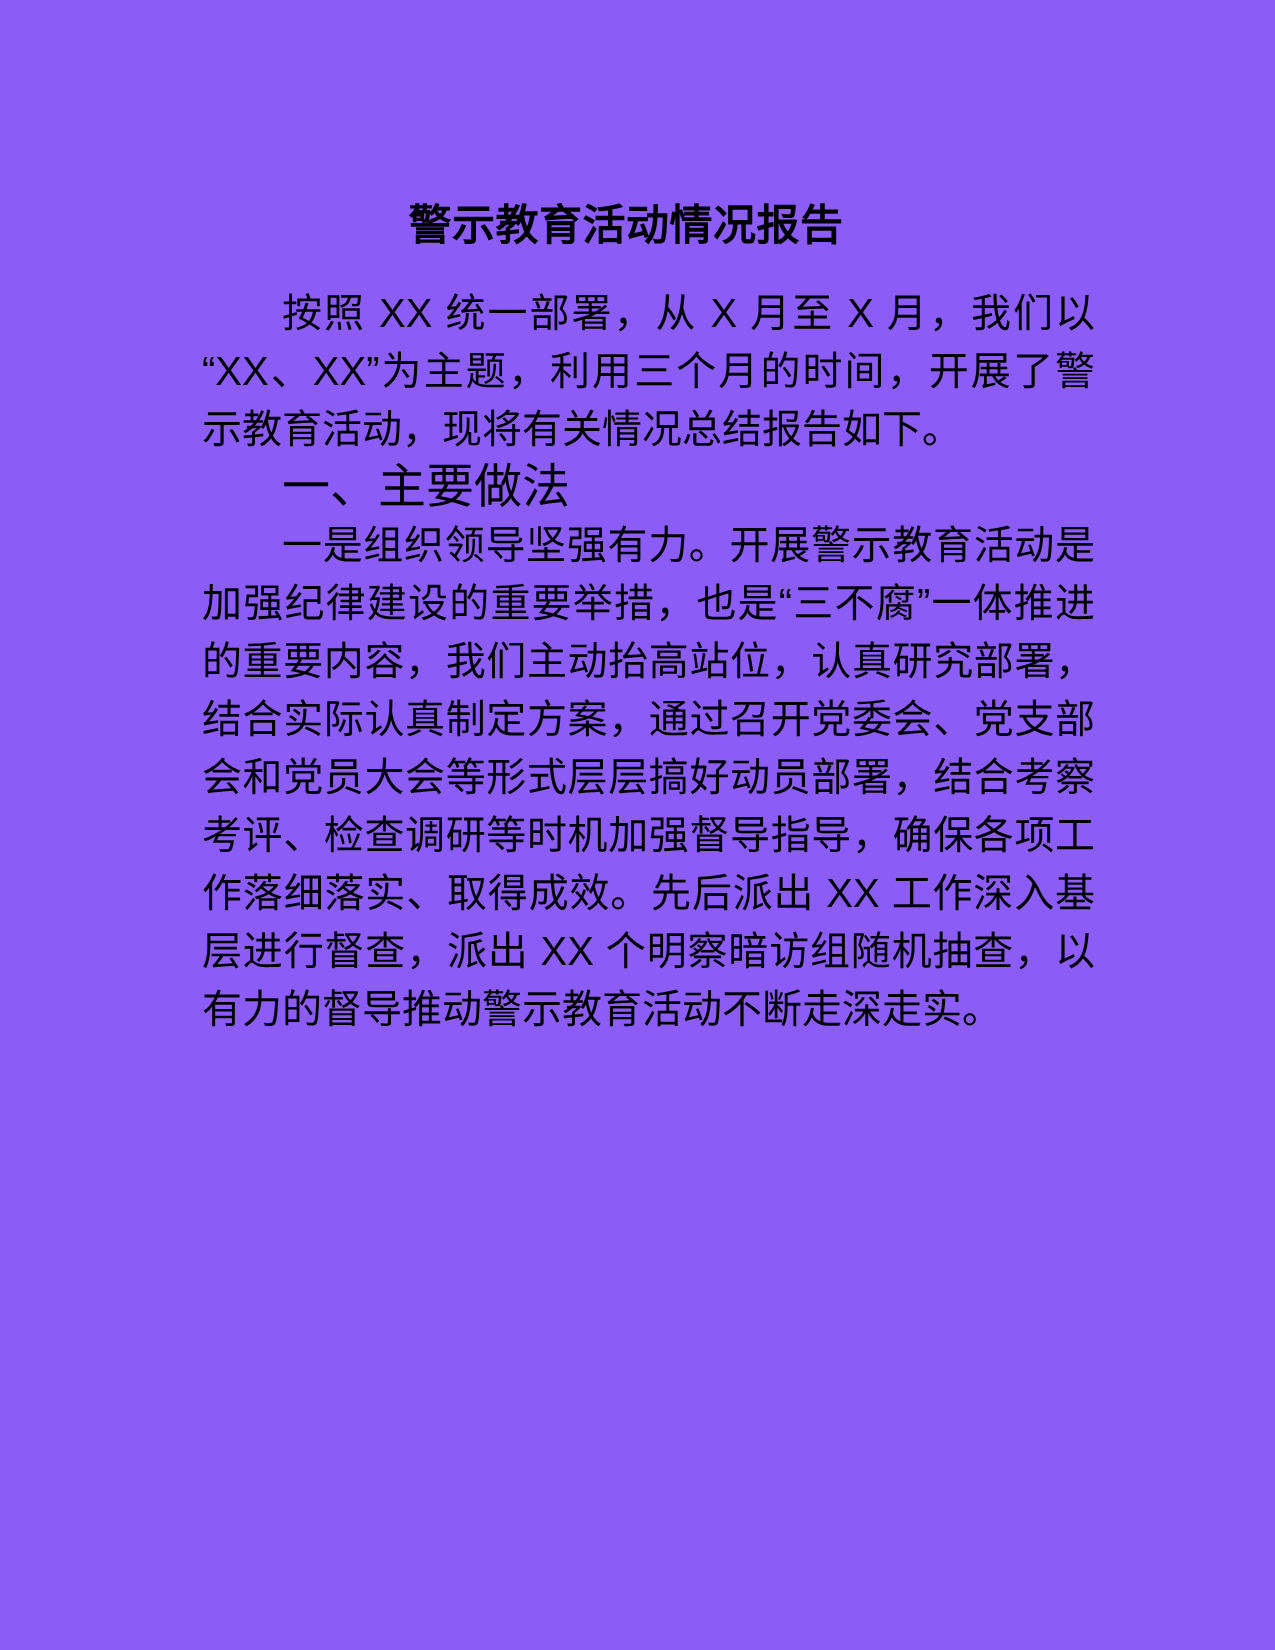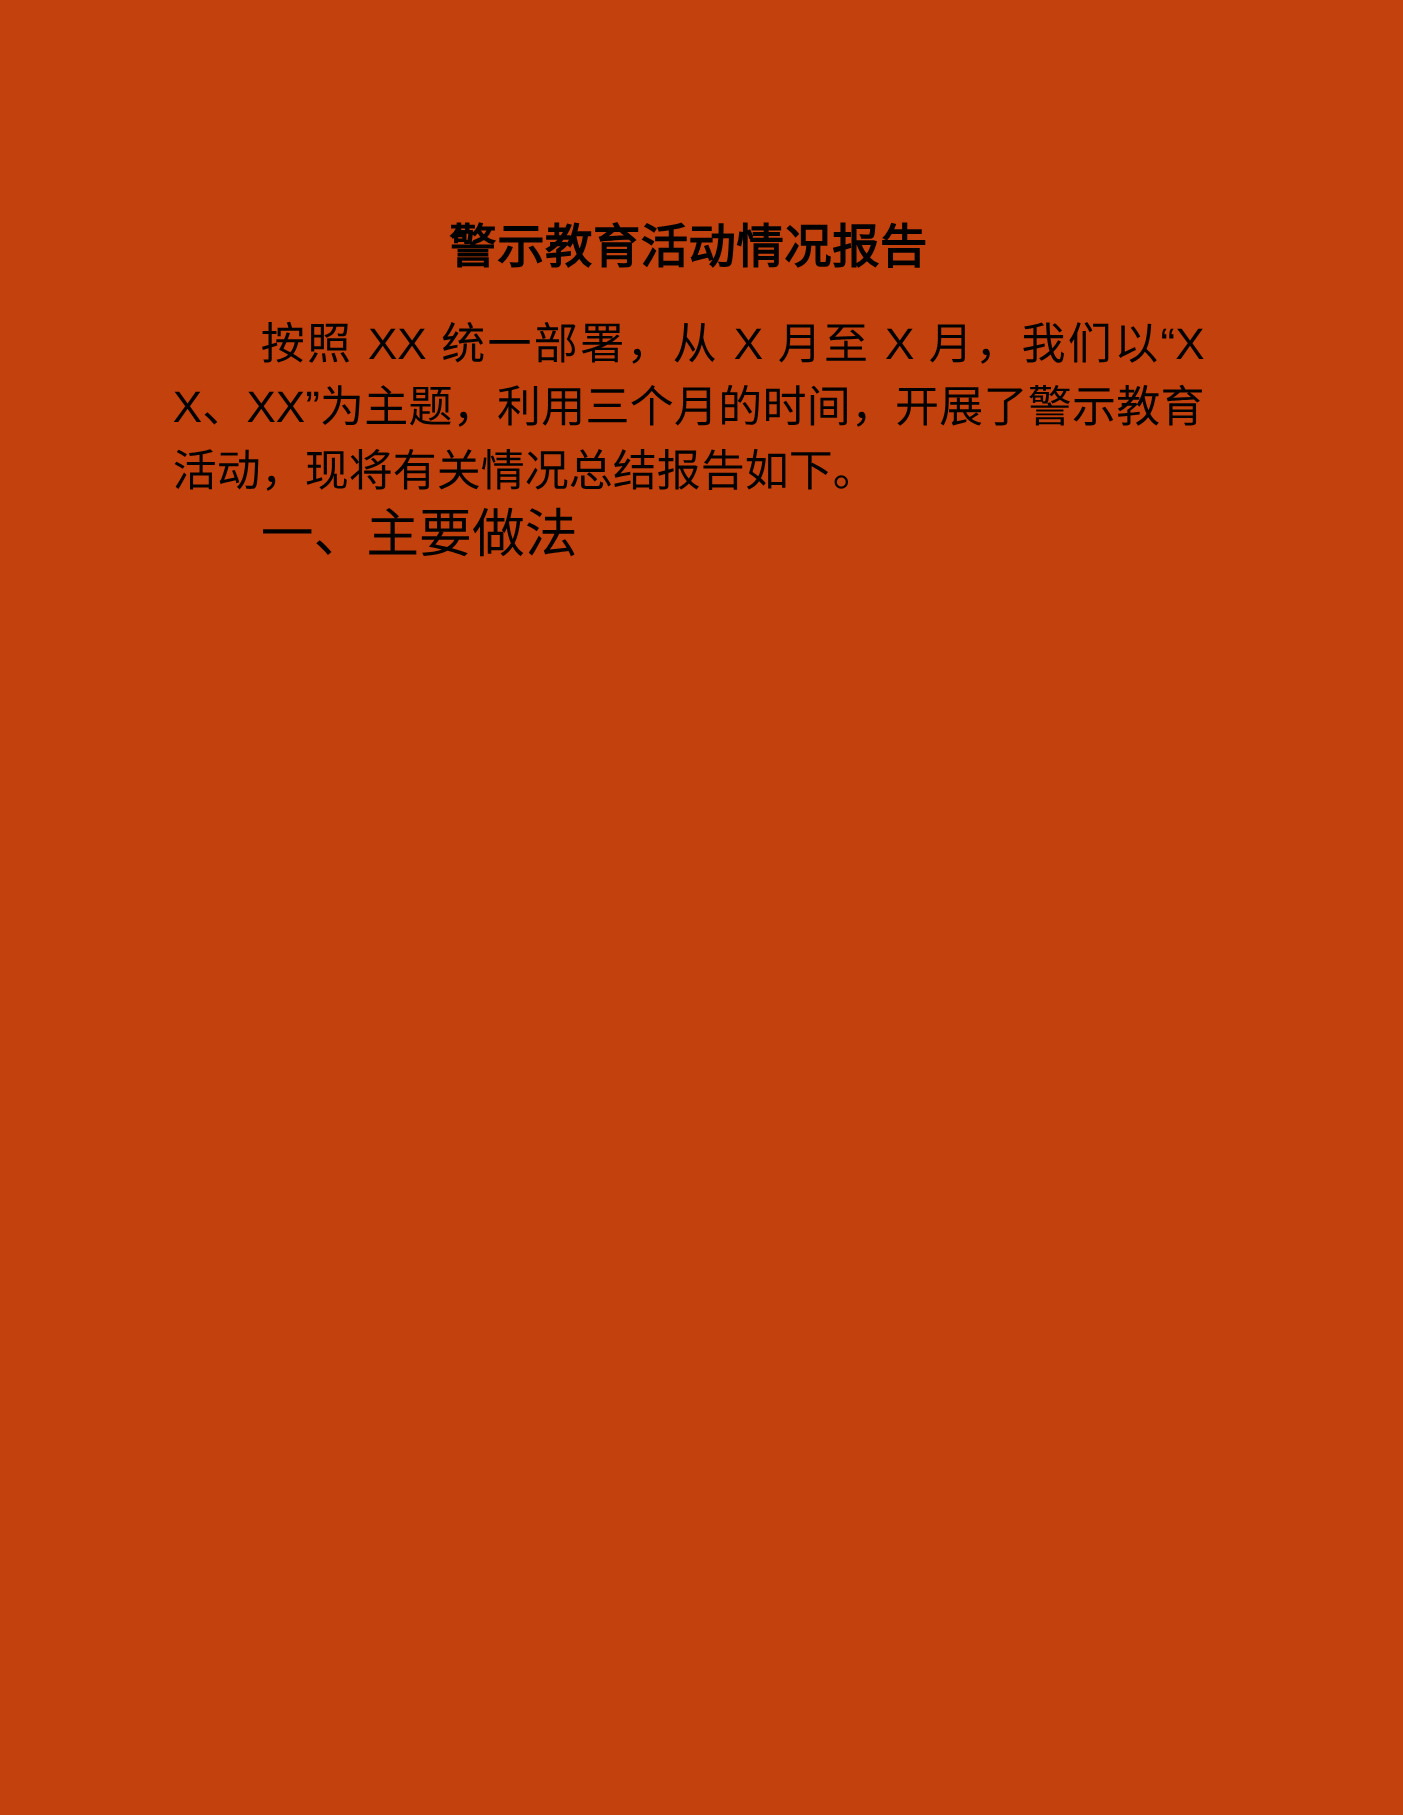--- a/index.html
+++ b/index.html
@@ -10,21 +10,21 @@
   }
   body {
     font-family: "Liberation Sans", "DejaVu Sans", sans-serif;
     color: #000000;
   }
   .page {
     position: relative;
     width: 1275px;
     height: 1650px;
     margin: 0 auto;
-    background: #c2410c;
+    background: #8b5cf6;
     overflow: hidden;
     box-sizing: border-box;
   }
   .content {
     position: absolute;
     left: 157px;
     top: 0;
     width: 938px;
   }
   .doc-title {
@@ -34,20 +34,21 @@
     font-weight: 700;
     line-height: 58px;
     letter-spacing: 0.5px;
     text-align: center;
     color: #000000;
     padding-top: 196px;
     padding-bottom: 0;
   }
   .body-block {
     margin-top: 30px;
+    margin-left: 45px;
   }
   p.para {
     margin: 0;
     padding: 0;
     font-size: 40px;
     line-height: 58px;
     text-align: justify;
     text-justify: inter-ideograph;
     text-align-last: left;
     color: #000000;
@@ -74,17 +75,18 @@
   <div class="content">
 
     <h1 class="doc-title">警示教育活动情况报告</h1>
 
     <div class="body-block">
 
       <p class="para indent">按照 XX 统一部署，从 X 月至 X 月，我们以“XX、XX”为主题，利用三个月的时间，开展了警示教育活动，现将有关情况总结报告如下。</p>
 
       <p class="heading">一、主要做法</p>
 
+      <p class="para indent">一是组织领导坚强有力。开展警示教育活动是加强纪律建设的重要举措，也是“三不腐”一体推进的重要内容，我们主动抬高站位，认真研究部署，结合实际认真制定方案，通过召开党委会、党支部会和党员大会等形式层层搞好动员部署，结合考察考评、检查调研等时机加强督导指导，确保各项工作落细落实、取得成效。先后派出 XX 工作深入基层进行督查，派出 XX 个明察暗访组随机抽查，以有力的督导推动警示教育活动不断走深走实。</p>
 
 
     </div>
   </div>
 </div>
 
 </body></html>

